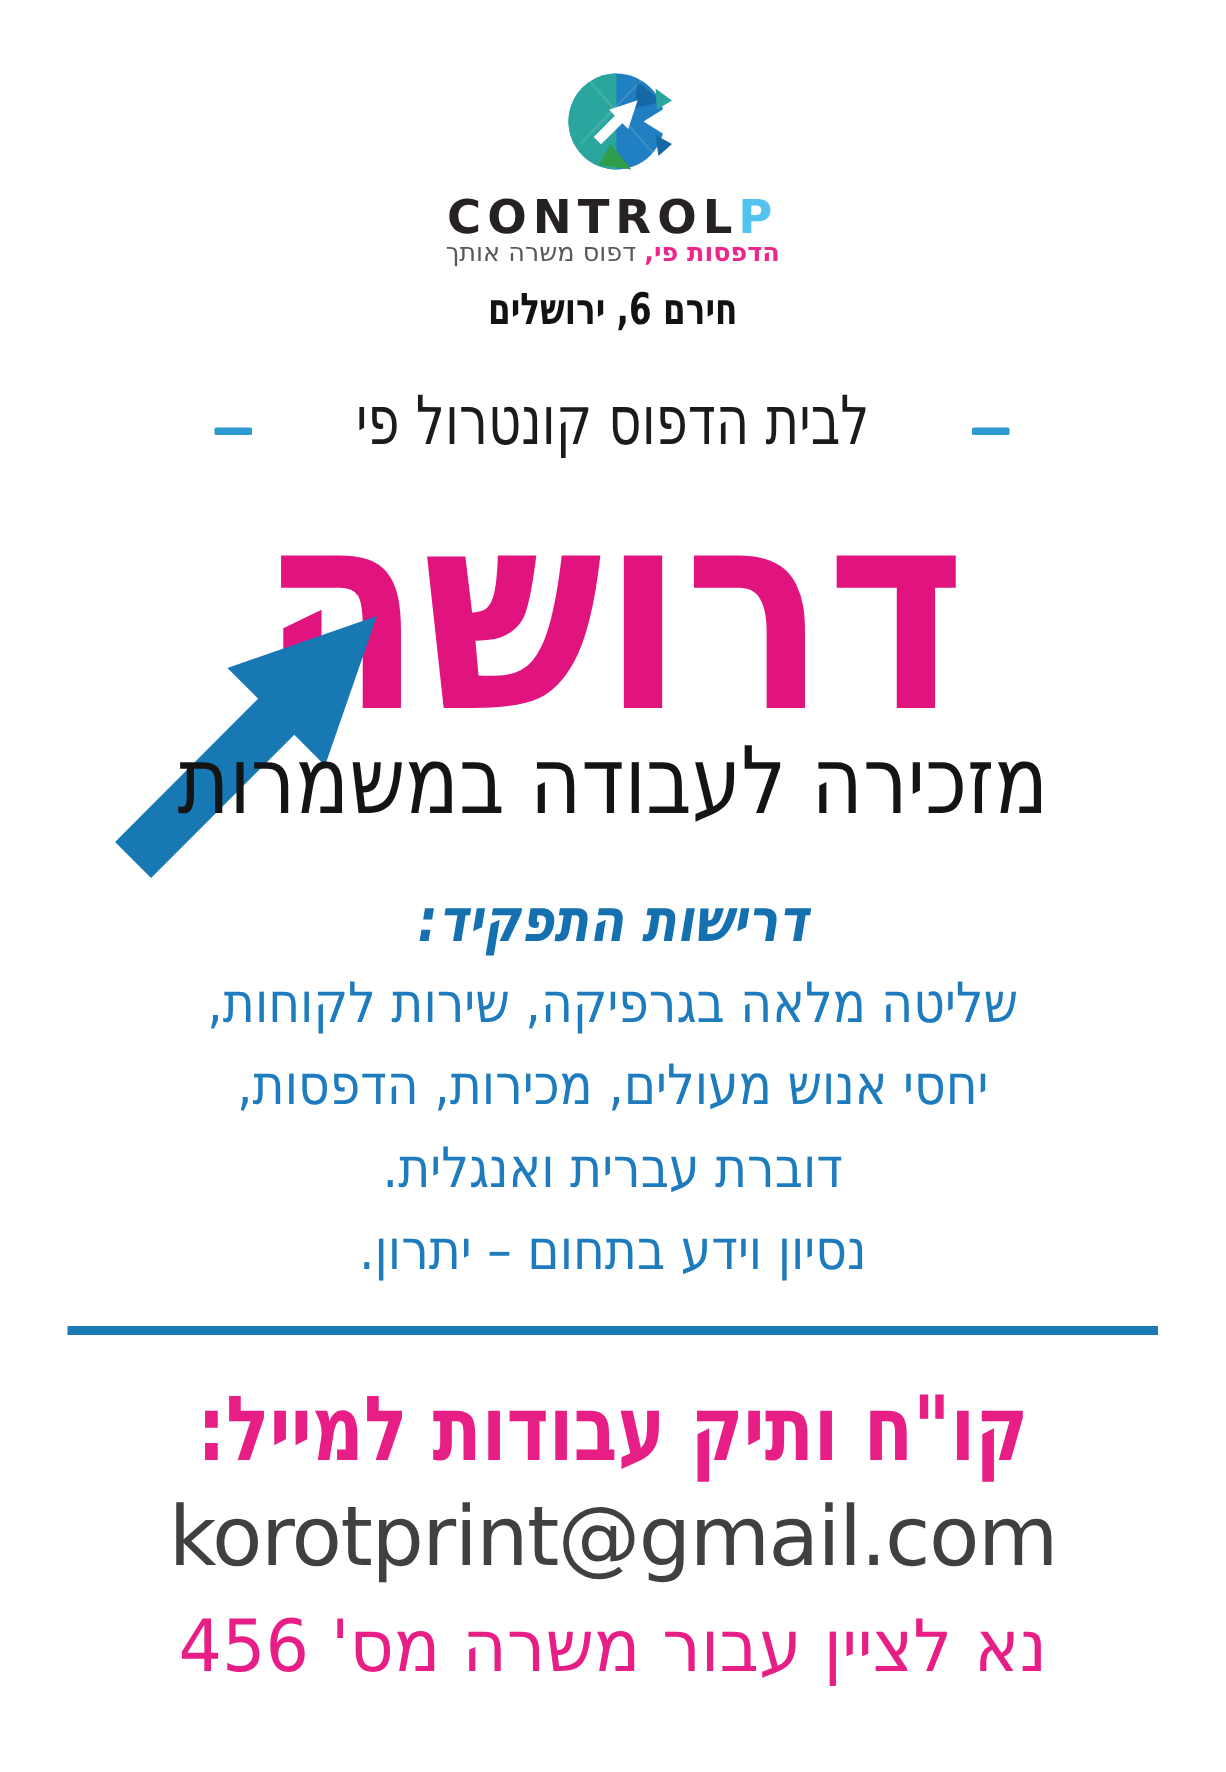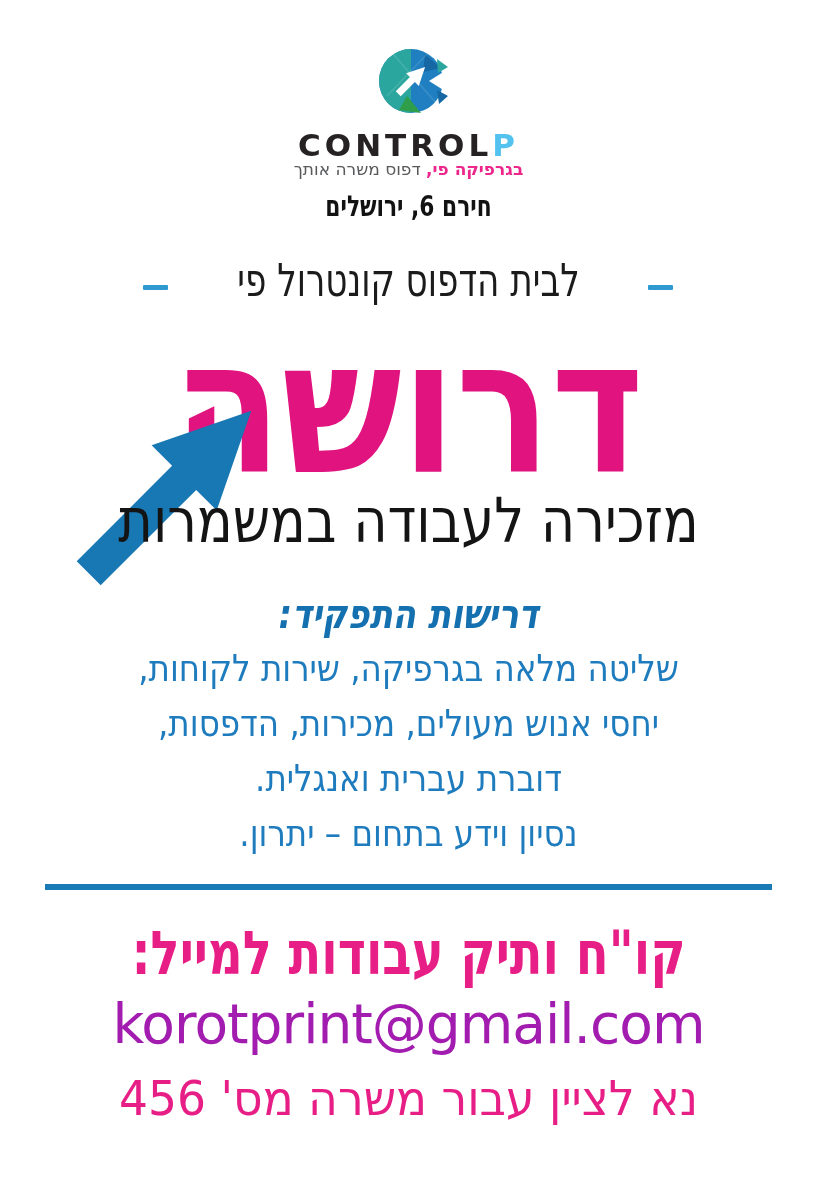--- a/index.html
+++ b/index.html
@@ -35,21 +35,21 @@
 
   
   .req-heading{top:594px;font-size:40px;font-weight:bold;font-style:italic;color:#1470ae;direction:rtl;transform:scaleX(.85);}
   .req-line{font-size:37px;color:#1e7cbe;direction:rtl;transform:scaleX(.88);height:55px;line-height:55px;}
   .req-1{top:641px;} .req-2{top:696px;} .req-3{top:751px;} .req-4{top:806px;}
 
   .rule{position:absolute;left:45px;top:884px;width:727px;height:6px;background:#1a7ab6;}
 
   
   .contact-heading{top:923px;font-size:60px;font-weight:bold;color:#e81e87;direction:rtl;transform:scaleX(.80);}
-  .contact-email{top:997px;font-size:55px;color:#a21caf;direction:ltr;letter-spacing:-1px;}
+  .contact-email{top:997px;font-size:55px;color:#404040;direction:ltr;letter-spacing:-1px;}
   .contact-note{top:1074px;font-size:48px;color:#e81e87;direction:rtl;transform:scaleX(.95);}
 </style>
 </head>
 <body>
 
 <div class="poster">
 
   <svg class="logo" width="88" height="76" viewBox="0 0 88 76">
     <circle cx="44" cy="37" r="32" fill="#1f7fc0"></circle>
     <path d="M44,5 A32,32 0 0 0 44,69 Z" fill="#2ba69e"></path>
@@ -61,21 +61,21 @@
     <line x1="26" y1="10" x2="70" y2="60" stroke="#ffffff" stroke-opacity="0.12" stroke-width="1.5"></line>
     <line x1="20" y1="52" x2="62" y2="8" stroke="#ffffff" stroke-opacity="0.12" stroke-width="1.5"></line>
     <polygon points="58.1,22.9 39.1,29.2 42.9,33.1 28.8,47.3 33.7,52.2 47.9,38.1 51.8,42.0" fill="#ffffff"></polygon>
   </svg>
 
   <div class="abs wordmark">
     <span>CONTROL</span><span class="accent">P</span>
   </div>
 
   <div class="abs tagline">
-    <span class="brand-pink">בגרפיקה פי,</span><span> דפוס משרה אותך</span>
+    <span class="brand-pink">הדפסות פי,</span><span> דפוס משרה אותך</span>
   </div>
 
   <div class="abs address squeeze">חירם 6, ירושלים</div>
 
   <div class="dash left"></div>
   <div class="abs intro squeeze">לבית הדפוס קונטרול פי</div>
   <div class="dash right"></div>
 
   <div class="abs hero-title squeeze">דרושה</div>
 

